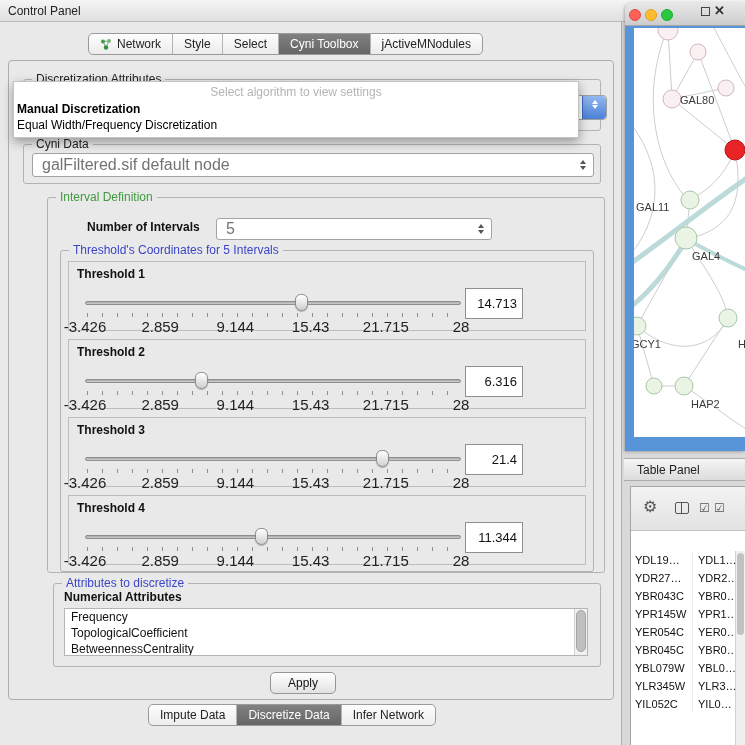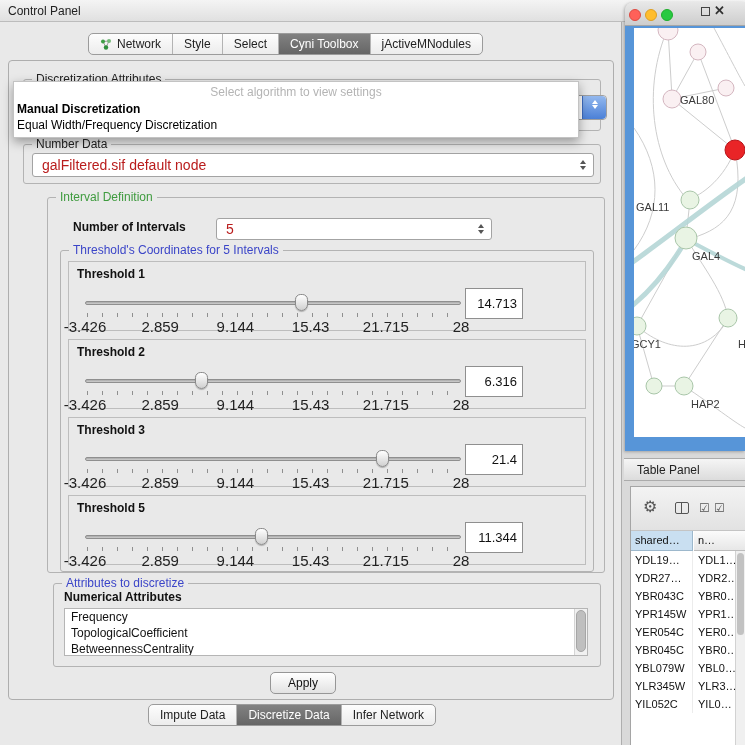--- a/index.html
+++ b/index.html
@@ -28,21 +28,21 @@
   .content-frame { position:absolute; left:8px; top:38px; width:606px; height:640px;
     border:1px solid #aeaeae; border-radius:4px; }
 
   .groupbox { position:absolute; border:1px solid #b3b3b3; border-radius:3px; }
   .grouptitle { position:absolute; top:-8px; left:8px; background:#e9e9e9; padding:0 4px;
     font-size:12px; color:#222; white-space:nowrap; }
   .grouptitle.green { color:#3f9b3f; }
   .grouptitle.blue { color:#3b45c8; }
 
   .combo { position:absolute; background:#fff; border:1px solid #a3a3a3; border-radius:3px;
-    font-size:14px; color:#b91c1c; display:flex; align-items:center; padding:0 9px; }
+    font-size:16px; color:#737373; display:flex; align-items:center; padding:0 9px; }
   .combo .arrows { position:absolute; right:7px; top:50%; transform:translateY(-50%);
     display:flex; flex-direction:column; gap:2px; }
   .arr-up { width:0; height:0; border-left:3.5px solid transparent; border-right:3.5px solid transparent; border-bottom:4px solid #555; }
   .arr-dn { width:0; height:0; border-left:3.5px solid transparent; border-right:3.5px solid transparent; border-top:4px solid #555; }
 
   
   .algo-combo { position:absolute; left:20px; top:34px; width:578px; height:25px;
     background:#fff; border:1px solid #9f9f9f; border-radius:4px; z-index:5; }
   .algo-combo .cap { position:absolute; right:0; top:0; width:24px; height:100%;
     border-radius:0 4px 4px 0; background:linear-gradient(#93b8ee,#4b80d7); border-left:1px solid #3d6cc0; }
@@ -182,34 +182,34 @@
         </div>
       </div>
 
       <div class="popup">
         <div class="prompt">Select algorithm to view settings</div>
         <div class="opt bold">Manual Discretization</div>
         <div class="opt">Equal Width/Frequency Discretization</div>
       </div>
 
       <div class="groupbox" style="left:14px; top:83px; width:578px; height:40px;">
-        <span class="grouptitle">Number Data</span>
+        <span class="grouptitle">Cyni Data</span>
         <div class="combo" style="left:8px; top:8px; width:562px; height:24px;">
           <span>galFiltered.sif default node</span>
           <span class="arrows">
               <span class="arr-up"></span>
               <span class="arr-dn"></span>
             </span>
         </div>
       </div>
 
       <div class="groupbox" style="left:38px; top:136px; width:558px; height:376px;">
         <span class="grouptitle green">Interval Definition</span>
 
-        <span class="lbl bold" style="left:25px; top:22px;text-align:center;">Number of Intervals</span>
+        <span class="lbl bold" style="left:39px; top:22px;text-align:center;">Number of Intervals</span>
         <div class="combo" style="left:168px; top:20px; width:276px; height:22px;">
           <span>5</span>
           <span class="arrows">
               <span class="arr-up"></span>
               <span class="arr-dn"></span>
             </span>
         </div>
 
         <div class="groupbox" style="left:12px; top:52px; width:534px; height:322px;">
           <span class="grouptitle blue">Threshold's Coordinates for 5 Intervals</span>
@@ -262,21 +262,21 @@
                 <span class="sl p2">9.144</span>
                 <span class="sl p3">15.43</span>
                 <span class="sl p4">21.715</span>
                 <span class="sl p5">28</span>
               </div>
             </div>
             <div class="valuebox">21.4</div>
           </div>
 
           <div class="tbox" style="top:244px;">
-            <div class="tlabel">Threshold 5</div>
+            <div class="tlabel">Threshold 4</div>
             <div class="slider">
               <div class="track"></div>
               <div class="thumb" style="left: 47%;"></div>
               <div class="ticks"></div>
               <div class="scale">
                 <span class="sl p0">-3.426</span>
                 <span class="sl p1">2.859</span>
                 <span class="sl p2">9.144</span>
                 <span class="sl p3">15.43</span>
                 <span class="sl p4">21.715</span>
@@ -388,24 +388,20 @@
     <span class="tp-title">Table Panel</span>
   </div>
 
   <div class="table-window">
     <div class="tw-toolbar">
       <span class="gear">⚙</span>
       <span class="cols-icon"></span>
       <span class="chk a">☑</span>
       <span class="chk b">☑</span>
     </div>
-    <div class="tw-header">
-      <div class="th1">shared…</div>
-      <div class="th2">n…</div>
-    </div>
     <div class="tw-rows">
       <div class="trow">
         <span class="td1">YDL19…</span>
         <span class="td2">YDL1…</span>
       </div>
       <div class="trow">
         <span class="td1">YDR27…</span>
         <span class="td2">YDR2…</span>
       </div>
       <div class="trow">

